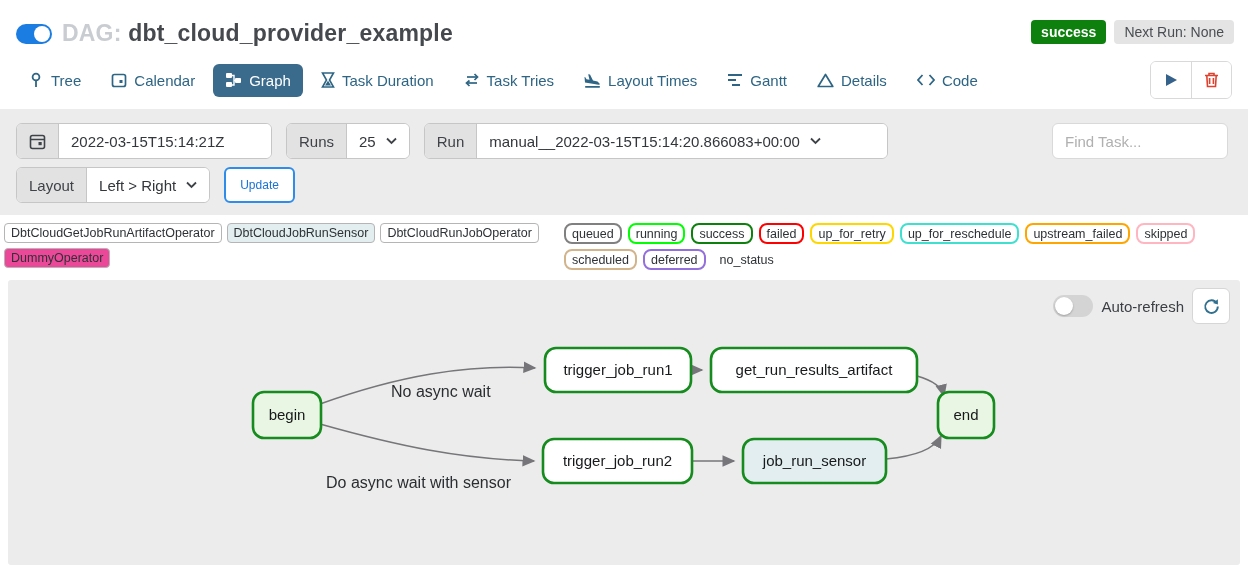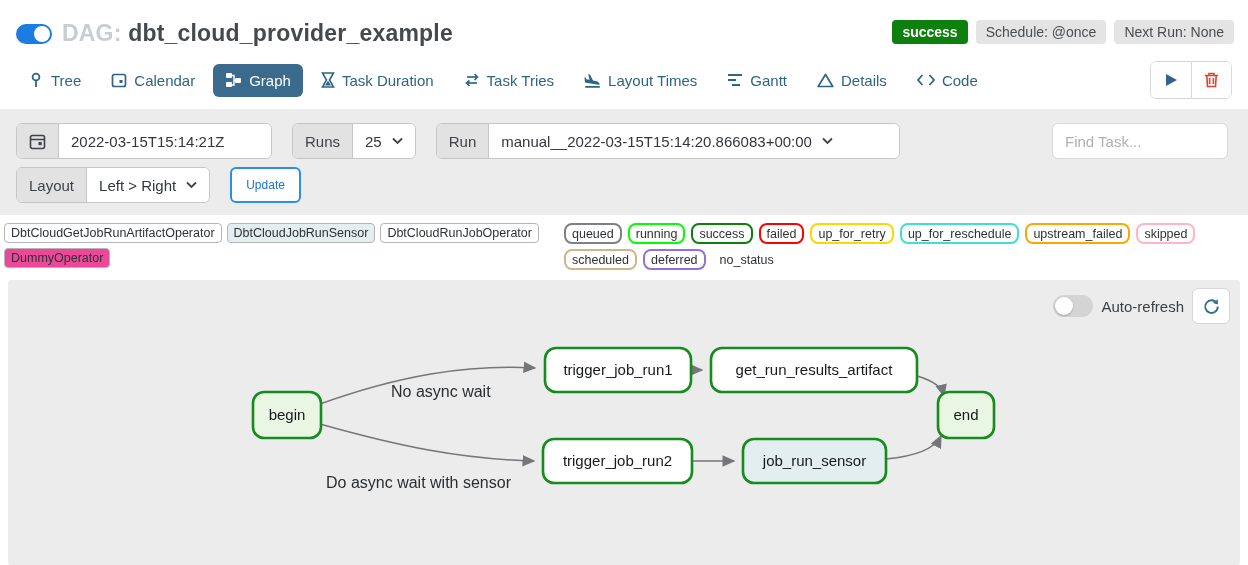--- a/index.html
+++ b/index.html
@@ -24,21 +24,21 @@
   .tab svg { display:block; }
   .tab.active { background:#3b6b8c; color:#fff; }
   .tab-spacer { flex:1; }
   .btn-group { display:flex; border:1px solid #d9d9d9; border-radius:6px; overflow:hidden; background:#fff; }
   .btn-group .gbtn { width:40px; height:36px; display:flex; align-items:center; justify-content:center;
                      cursor:pointer; background:#fff; border:none; }
   .btn-group .gbtn + .gbtn { border-left:1px solid #d9d9d9; }
 
   
   .filterbar { background:#ececec; padding:14px 16px 12px 16px; position:relative; }
-  .frow { display:flex; align-items:center; gap:20px; }
+  .frow { display:flex; align-items:center; gap:14px; }
   .frow + .frow { margin-top:8px; }
   .igroup { display:flex; align-items:stretch; height:36px; border-radius:6px; overflow:hidden;
             border:1px solid #c6c6c6; background:#fff; }
   .addon { display:flex; align-items:center; padding:0 12px; background:#e2e2e2; color:#3f4348;
            font-size:15px; border-right:1px solid #c6c6c6; }
   .tinput { border:none; outline:none; font-size:15px; padding:0 12px; color:#33373b;
             font-family:"Liberation Sans", sans-serif; background:#fff; }
   .sel { display:flex; align-items:center; gap:10px; padding:0 12px; background:#fff; font-size:15px;
          color:#33373b; cursor:pointer; }
   .sel svg { flex:0 0 auto; }
@@ -77,21 +77,20 @@
 <div class="header">
   <div class="toggle">
       <div class="knob"></div>
     </div>
   <div class="dag-title">
     <span class="dag-prefix">DAG:</span>
     <span class="dag-name">dbt_cloud_provider_example</span>
   </div>
   <div class="header-badges">
     <span class="badge success">success</span>
-    <span class="badge">Schedule: @once</span>
     <span class="badge">Next Run: None</span>
   </div>
 </div>
 
 <div class="tabbar">
   <div id="tabs" style="display:flex;gap:6px;align-items:center;">
       <div class="tab">
         <span style="display: flex;">
           <svg width="16" height="16" viewBox="0 0 16 16" fill="none" stroke="currentColor" stroke-width="1.8">
             <circle cx="8" cy="5" r="3.4"></circle>

